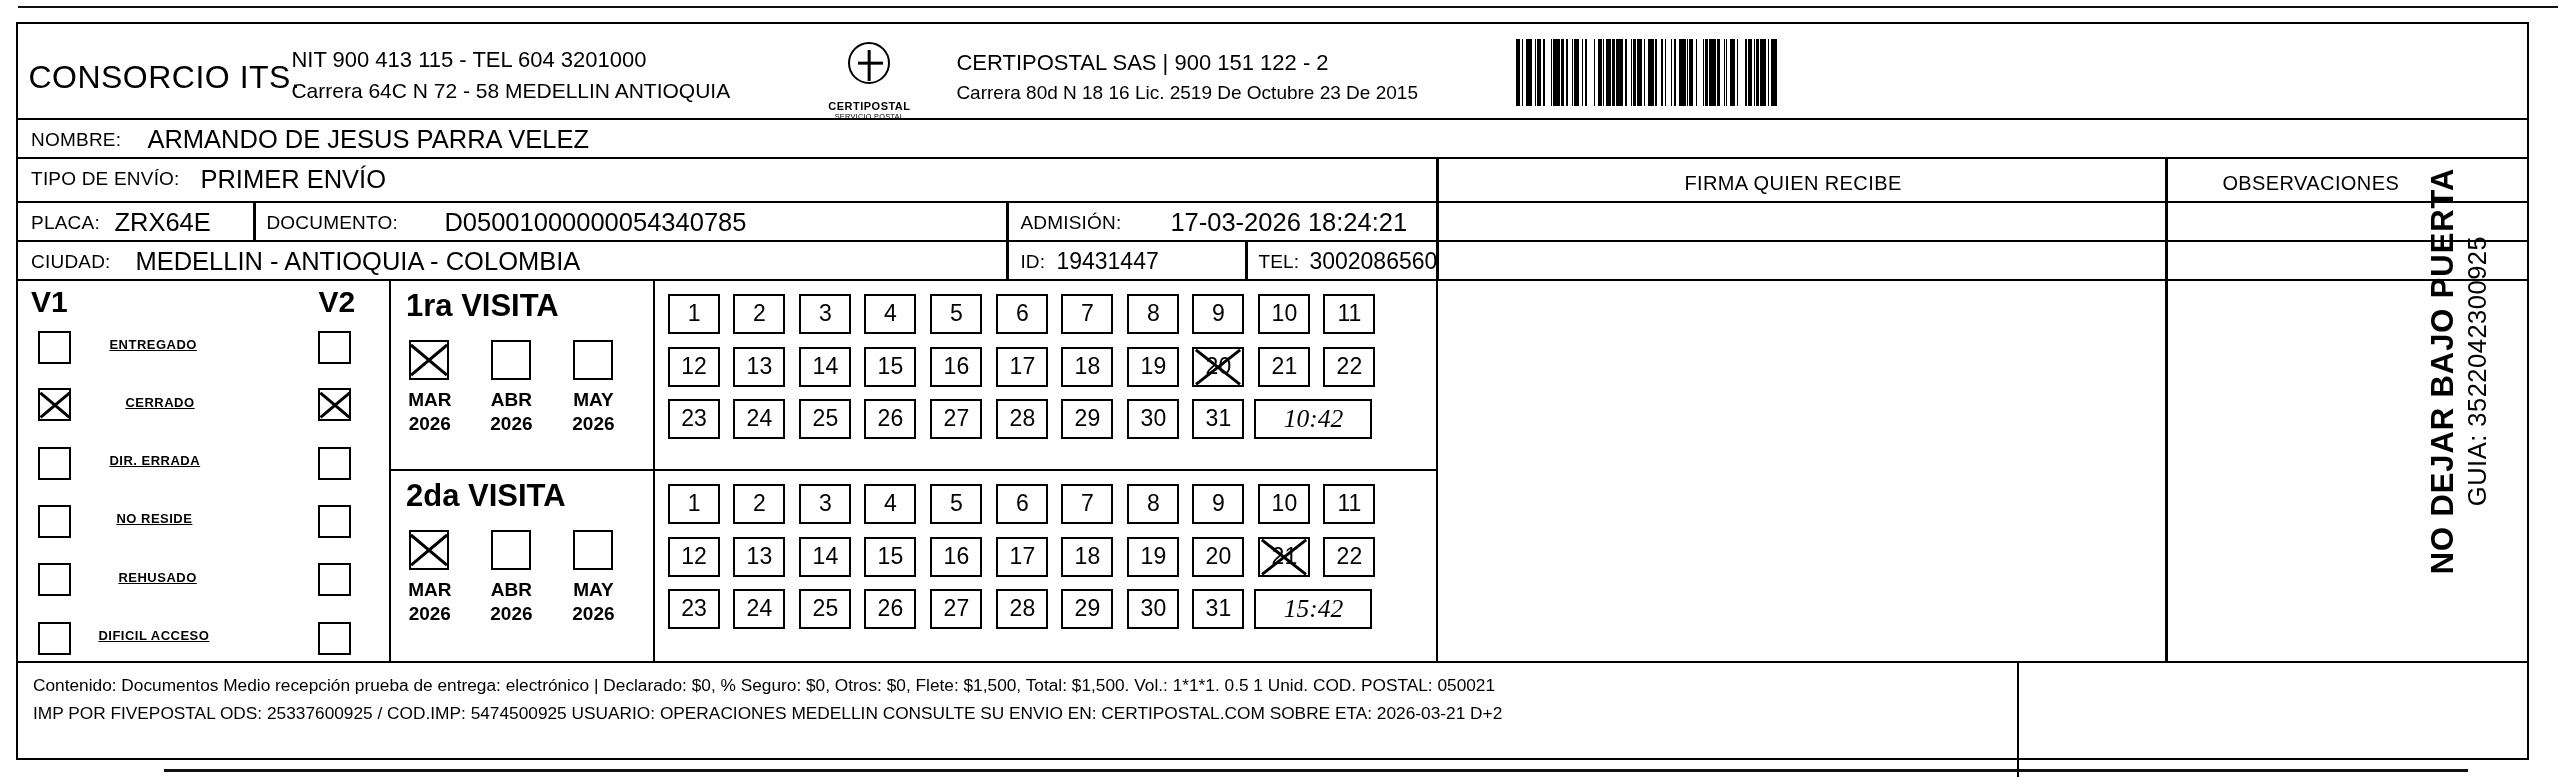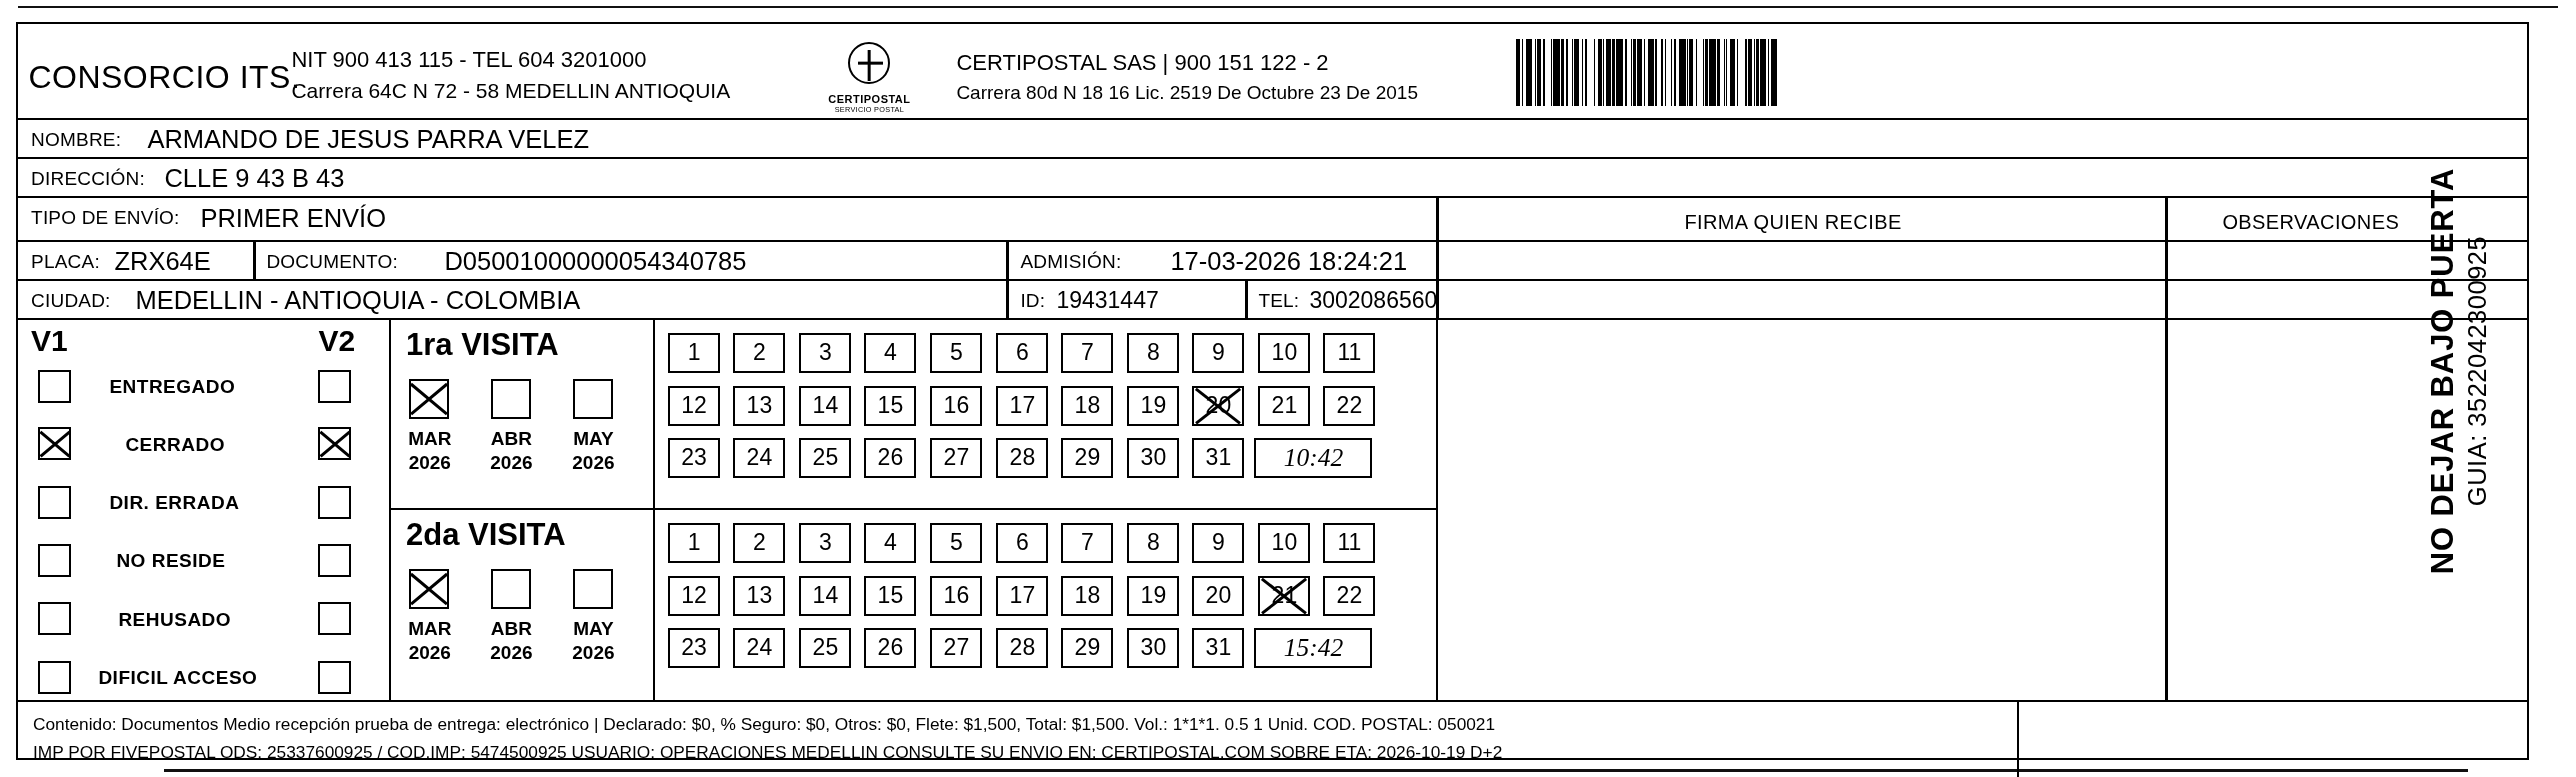--- a/index.html
+++ b/index.html
@@ -101,21 +101,21 @@
     position: absolute;
     left: 7.3px; top: 50%;
     width: 25.5px; height: 2.7px;
     background: #000;
     transform: translateY(-50%);
   }
   .cp-logo .t1 {
     font-size: 11px;
     font-weight: bold;
     letter-spacing: 0.5px;
-    margin-top: 9px;
+    margin-top: 16px;
   }
   .cp-logo .t2 {
     font-size: 7.3px;
     letter-spacing: 0.3px;
   }
   .certi-block {
     position: absolute;
     left: 938px;
     top: 22px;
     font-size: 22px;
@@ -195,24 +195,25 @@
     content: "";
     position: absolute;
     left: 50%; top: 50%;
     width: 38px; height: 2.7px;
     background: #000;
   }
   .chk.x:before { transform: translate(-50%,-50%) rotate(40deg); }
   .chk.x:after  { transform: translate(-50%,-50%) rotate(-40deg); }
   .status-label {
     position: absolute;
-    font-size: 19px;
+    font-size: 13px;
     font-weight: bold;
     letter-spacing: 0.5px;
     white-space: nowrap;
+    text-decoration: underline;
   }
 
   .visit-col {
     position: absolute;
     left: 373px;
     top: 0;
     width: 264px;
     height: 100%;
     border-right: 2.7px solid #000;
     box-sizing: border-box;
@@ -502,24 +503,20 @@
           <i style="width: 6.6px; background: rgb(0, 0, 0);"></i>
           <i style="width: 1.3px; background: transparent;"></i>
         </div>
     </div>
 
     <div class="row">
       <span class="cap">NOMBRE:</span>
       <span class="val" style="left:129px;">ARMANDO DE JESUS PARRA VELEZ</span>
     </div>
 
-    <div class="row">
-      <span class="cap">DIRECCIÓN:</span>
-      <span class="val" style="left:146px;">CLLE 9   43 B 43</span>
-    </div>
 
     <div class="row" style="height:44px;">
       <span class="cap">TIPO DE ENVÍO:</span>
       <span class="val" style="left:182px;top:5.5px;">PRIMER ENVÍO</span>
       <div class="vline" style="left:1418px;"></div>
       <div class="vline" style="left:2147px;"></div>
       <span class="hdr-center" style="left:1666px;top:12.7px;">FIRMA QUIEN RECIBE</span>
       <span class="hdr-center" style="left:2204px;top:12.7px;">OBSERVACIONES</span>
     </div>
 
@@ -691,21 +688,21 @@
       </div>
 
       <div class="firma-col">
         <div class="vline" style="left:727px;"></div>
       </div>
     </div>
 
     <div class="footer">
       <div class="foot-text">
         <div>Contenido: Documentos Medio recepción prueba de entrega: electrónico | Declarado: $0, % Seguro: $0, Otros: $0, Flete: $1,500, Total: $1,500. Vol.: 1*1*1. 0.5  1 Unid. COD. POSTAL: 050021</div>
-        <div>IMP POR FIVEPOSTAL ODS: 25337600925 / COD.IMP: 5474500925 USUARIO: OPERACIONES MEDELLIN CONSULTE SU ENVIO EN: CERTIPOSTAL.COM SOBRE ETA: 2026-10-19 D+2</div>
+        <div>IMP POR FIVEPOSTAL ODS: 25337600925 / COD.IMP: 5474500925 USUARIO: OPERACIONES MEDELLIN CONSULTE SU ENVIO EN: CERTIPOSTAL.COM SOBRE ETA: 2026-03-21 D+2</div>
       </div>
       <div class="guia-box">GUIA: 3522042300925</div>
     </div>
 
   </div>
 
   <div class="vert-strip">
     <div class="vert-inner">
       <div class="vert-line1">NO DEJAR BAJO PUERTA</div>
       <div class="vert-line2">GUIA: 3522042300925</div>

